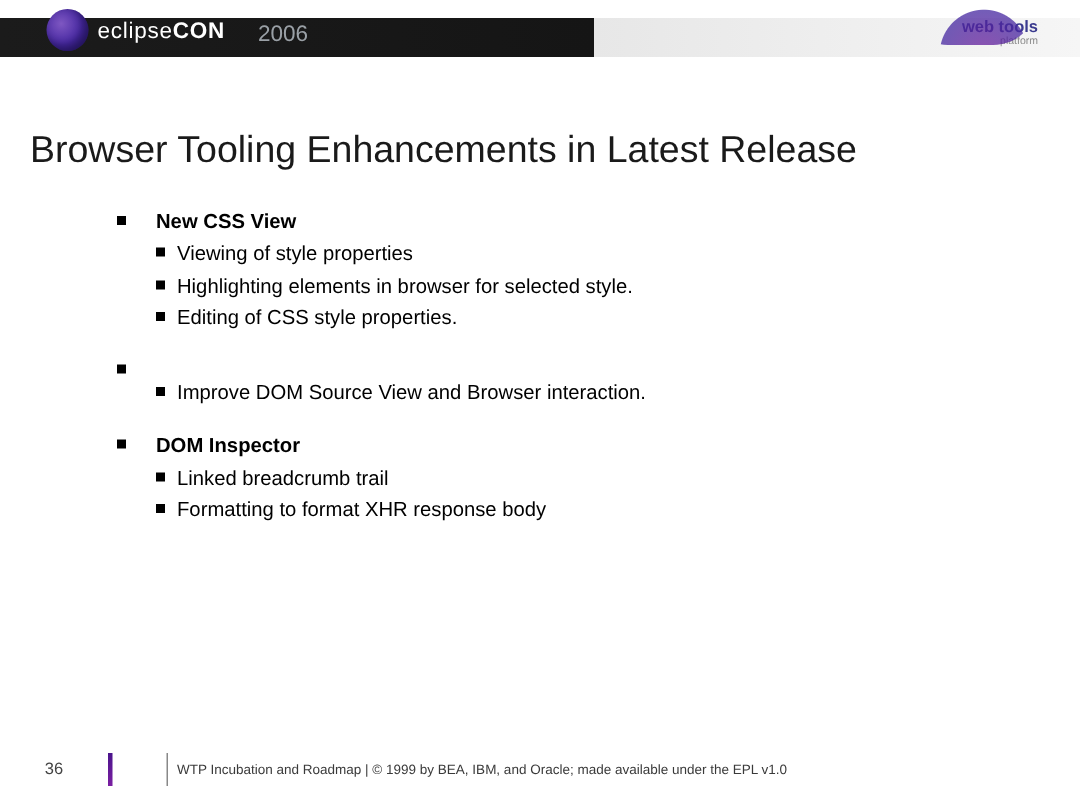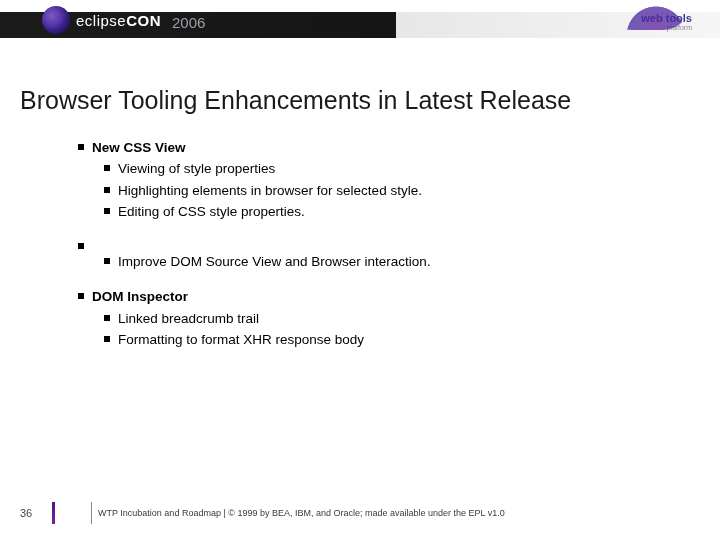--- a/index.html
+++ b/index.html
@@ -3,47 +3,47 @@
 <meta charset="utf-8">
 <style>
   * { margin: 0; padding: 0; box-sizing: border-box; }
   html, body { width: 720px; height: 540px; font-family: Arial, Helvetica, sans-serif; background: #fff; color: #000; }
   .slide { position: relative; width: 720px; height: 540px; overflow: hidden; }
 
   
   .header { position: relative; height: 54px; background: #fff; }
   .header-band { position: absolute; left: 0; right: 0; top: 12px; height: 26px;
                  background: linear-gradient(to right, #1b1b1b 0%, #151515 55%, #e7e7e7 55%, #f6f6f6 100%); }
-  .eclipse-logo { position: absolute; left: 42px; top: 6px; display: flex; align-items: center; gap: 6px; }
+  .eclipse-logo { position: absolute; left: 31px; top: 6px; display: flex; align-items: center; gap: 6px; }
   .eclipse-ball { width: 28px; height: 28px; border-radius: 50%;
                   background: radial-gradient(circle at 35% 35%, #7e57c2 0%, #4527a0 55%, #311b92 100%);
                   box-shadow: inset -3px -3px 6px rgba(0,0,0,.4); }
   .eclipse-text { font-size: 15px; font-weight: 400; letter-spacing: .5px; color: #fff; }
   .eclipse-text .con { font-weight: 700; }
   .year { position: absolute; left: 172px; top: 14px; font-size: 15px; color: #9aa0a6; font-weight: 400; }
   .webtools { position: absolute; right: 28px; top: 0; text-align: right; }
   .webtools .wt-arc { width: 90px; height: 30px; margin-left: auto;
                       background: radial-gradient(circle at 60% 120%, #6a1b9a 0%, #4527a0 45%, transparent 46%);
                       border-radius: 0 0 60px 60px; opacity: .75; }
   .webtools .wt-text { font-size: 11px; font-weight: 700; color: #3b3b8f; margin-top: -18px; }
   .webtools .wt-sub  { font-size: 7px; color: #8a8a8a; }
 
   
   .title { margin: 32px 0 0 20px; font-size: 25px; font-weight: 400; color: #1a1a1a; }
 
   
   .content { margin: 24px 0 0 78px; font-size: 13.5px; line-height: 1.28; }
-  .b1 { display: flex; gap: 8px; font-weight: 700; margin-top: 18px; }
+  .b1 { display: flex; gap: 20px; font-weight: 700; margin-top: 18px; }
   .b1.first { margin-top: 0; }
   .b2 { display: flex; gap: 8px; font-weight: 400; margin: 4px 0 0 26px; }
   .sq { width: 6px; height: 6px; background: #000; flex: 0 0 auto; margin-top: 5px; }
 
   
   .footer { position: absolute; left: 0; right: 0; bottom: 16px; display: flex; align-items: center; }
-  .pagenum { width: 52px; text-align: center; font-size: 11px; color: #444; }
+  .pagenum { width: 72px; text-align: center; font-size: 11px; color: #444; }
   .vline1 { width: 3px; height: 22px; background: linear-gradient(#4a148c,#7b1fa2); margin-right: 36px; }
   .vline2 { width: 1px; height: 22px; background: #888; margin-right: 6px; }
   .foot-text { font-size: 9px; color: #3a3a3a; }
 </style>
 </head>
 <body>
 
 <div class="slide">
 
   <div class="header">

